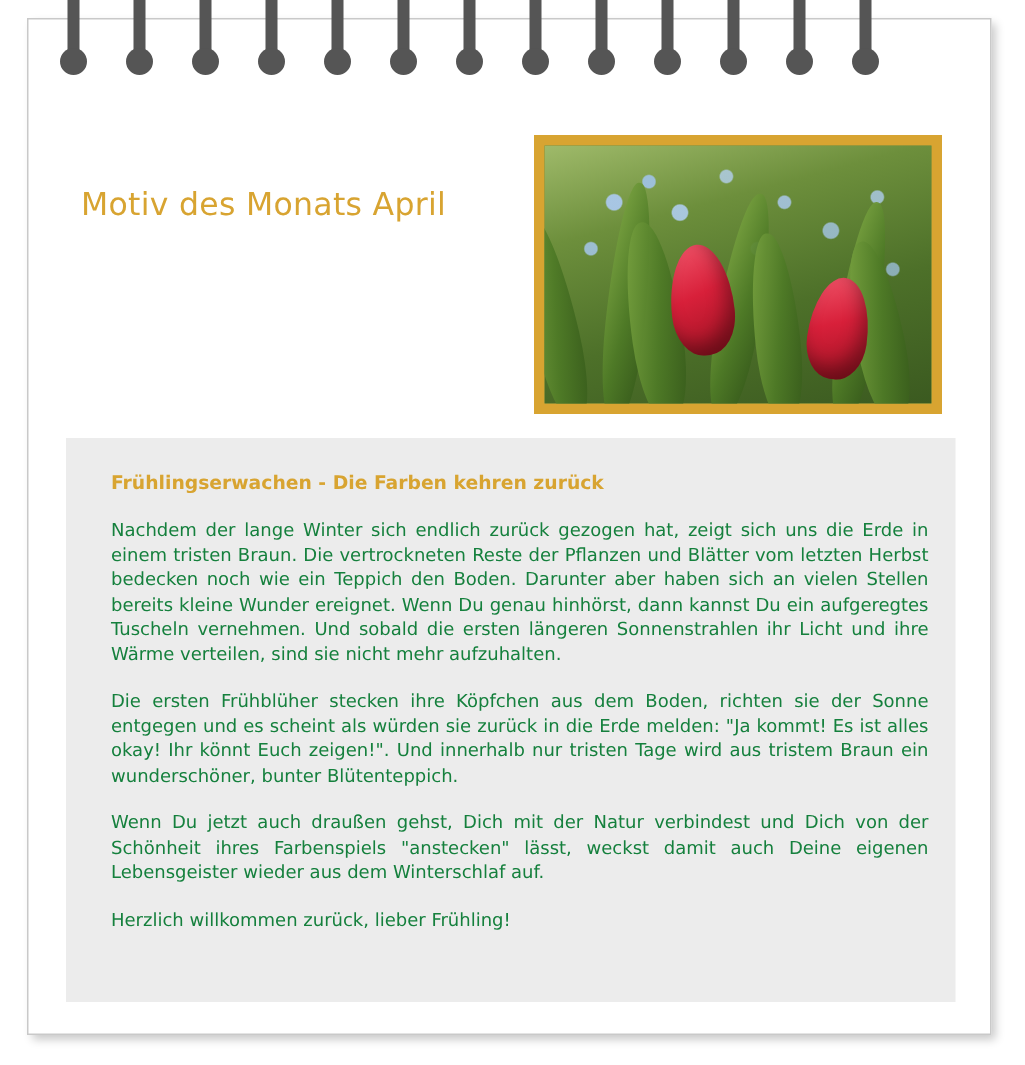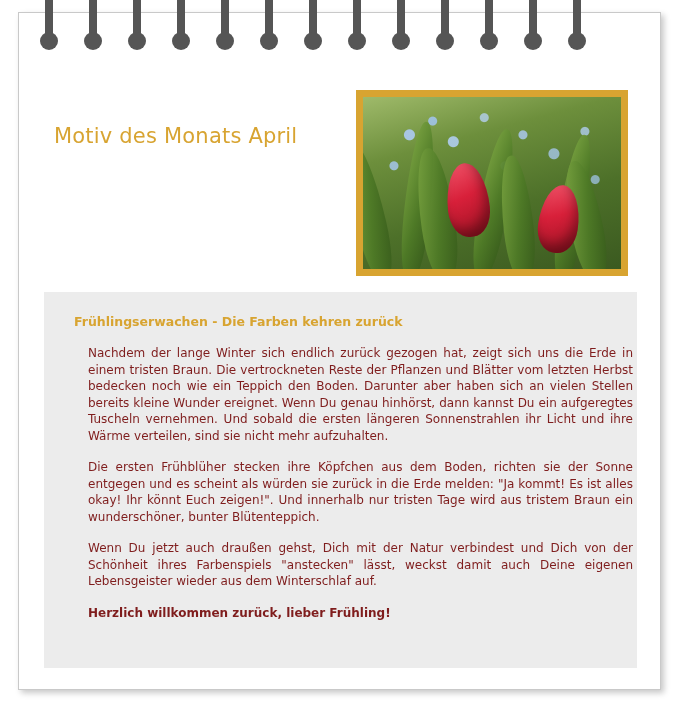--- a/index.html
+++ b/index.html
@@ -140,27 +140,27 @@
   .article-heading {
     font-size: 12.5px;
     font-weight: bold;
     color: #d8a431;
     font-family: "DejaVu Sans", sans-serif;
     margin: 0 0 16px 0;
   }
   .para {
     font-size: 12px;
     line-height: 16.5px;
-    color: #7f1d1d;
+    color: #15803d;
     font-family: "DejaVu Sans", sans-serif;
     text-align: justify;
-    margin: 0 0 15px 14px;
+    margin: 0 0 15px 0;
     width: 545px;
   }
-  .para:last-child { margin-bottom: 0; font-weight: bold; }
+  .para:last-child { margin-bottom: 0; }
 </style>
 </head>
 <body>
 
 <div class="page">
 
   <div class="notebook"></div>
 
   <div class="spiral">
     <div class="ring">

